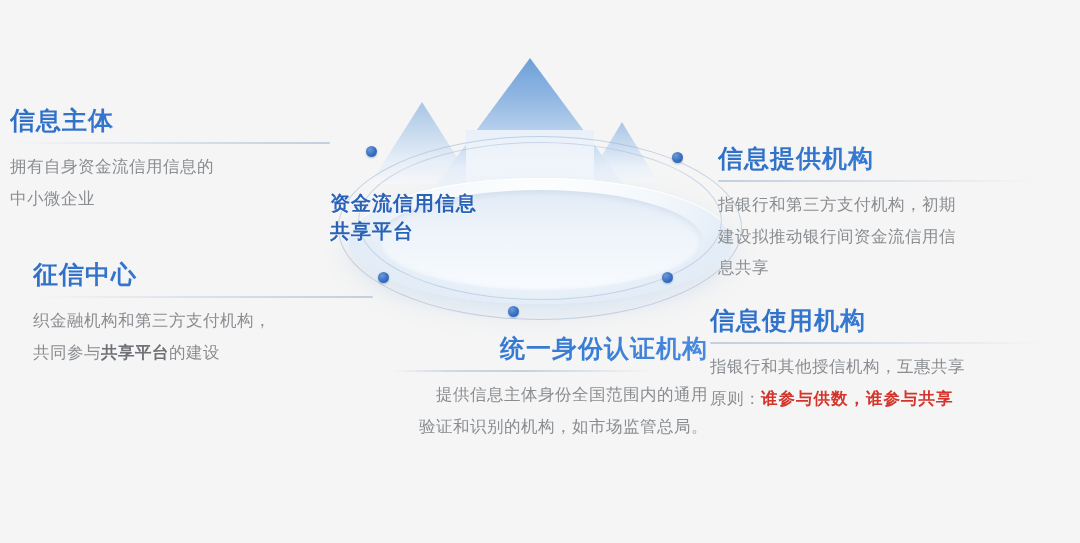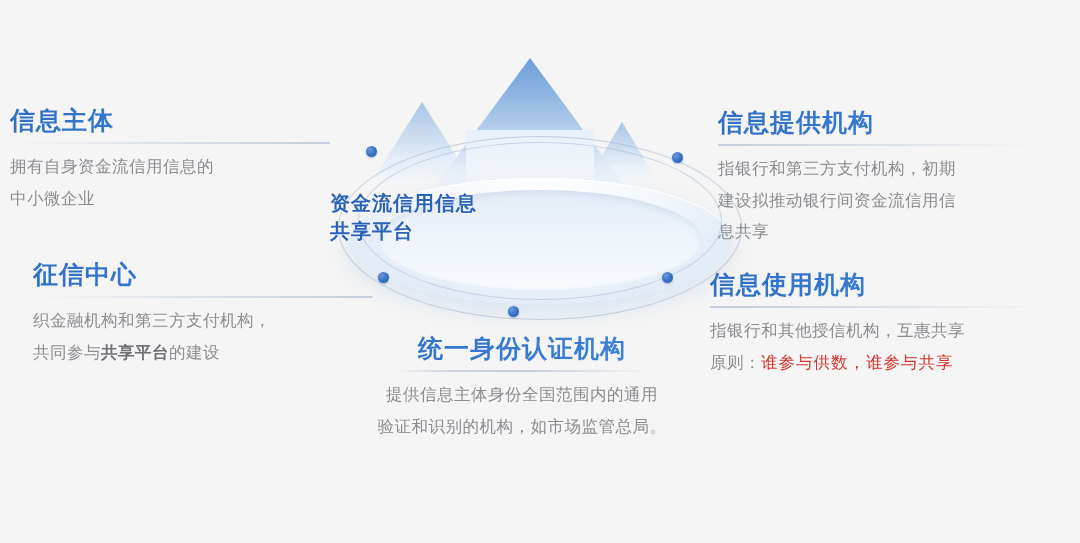--- a/index.html
+++ b/index.html
@@ -121,37 +121,37 @@
     font-size:16.5px;
     line-height:1.92;
     color:#8a8d91;
     letter-spacing:0.5px;
   }
   .block .body b {
     font-weight:bold;
     color:#6e7175;
   }
   .block .body .red {
-    font-weight:normal;
+    font-weight:bold;
     color:#d3342c;
     letter-spacing:1px;
   }
 
   
   .block.ralign { text-align:left; }
   .block.ralign .rule {
     background:linear-gradient(to left,#c3cfdd 0%,#dfe5ec 60%,rgba(245,245,245,0) 100%);
   }
   
-  .block.lalign { text-align:left; }
+  .block.lalign { text-align:left;margin-top:36px; }
   .block.lalign .rule {
     background:linear-gradient(to right,#c3cfdd 0%,#dfe5ec 60%,rgba(245,245,245,0) 100%);
   }
   
-  .block.calign { text-align:center; }
+  .block.calign { text-align:right; }
   .block.calign .rule {
     margin-left:auto; margin-right:auto;
     background:linear-gradient(to right,rgba(245,245,245,0) 0%,#cfd8e3 22%,#c5d0de 50%,#dfe5ec 78%,rgba(245,245,245,0) 100%);
   }
 
   #block-subject  { left:10px;  top:104px; width:320px; }
   #block-credit   { left:0px;   top:258px; width:340px;margin-left:33px; }
   #block-provider { left:718px; top:106px; width:318px; }
   #block-user     { left:710px; top:268px; width:336px; }
   #block-identity { left:336px; top:332px; width:372px; }

